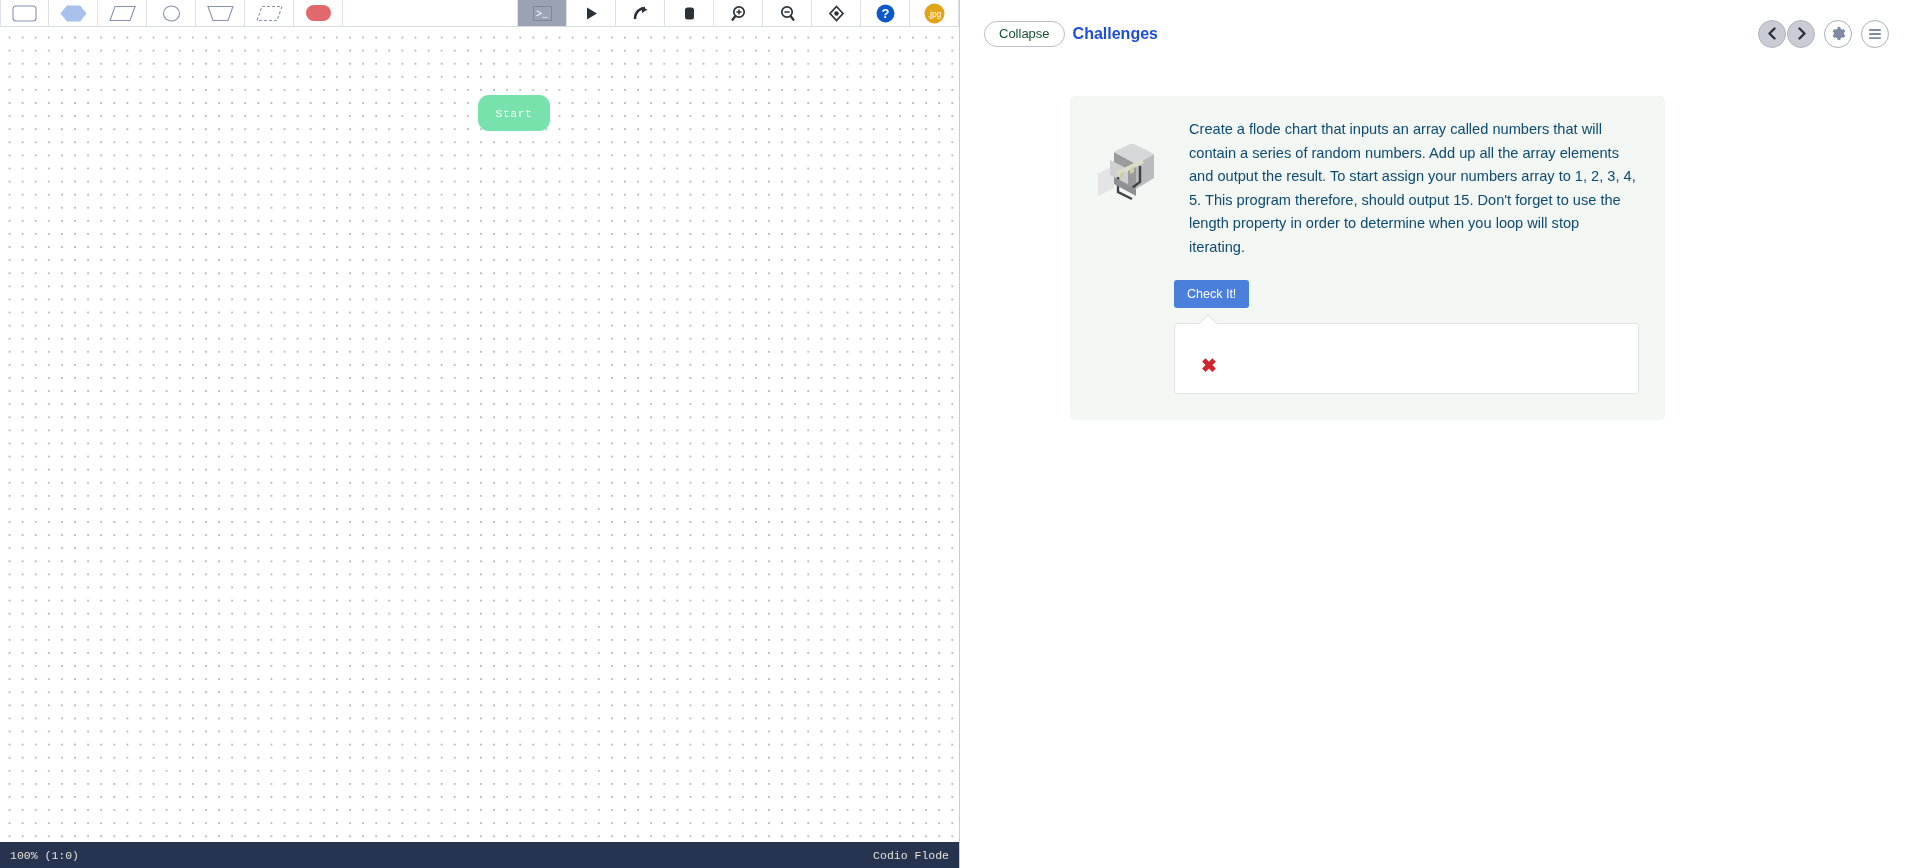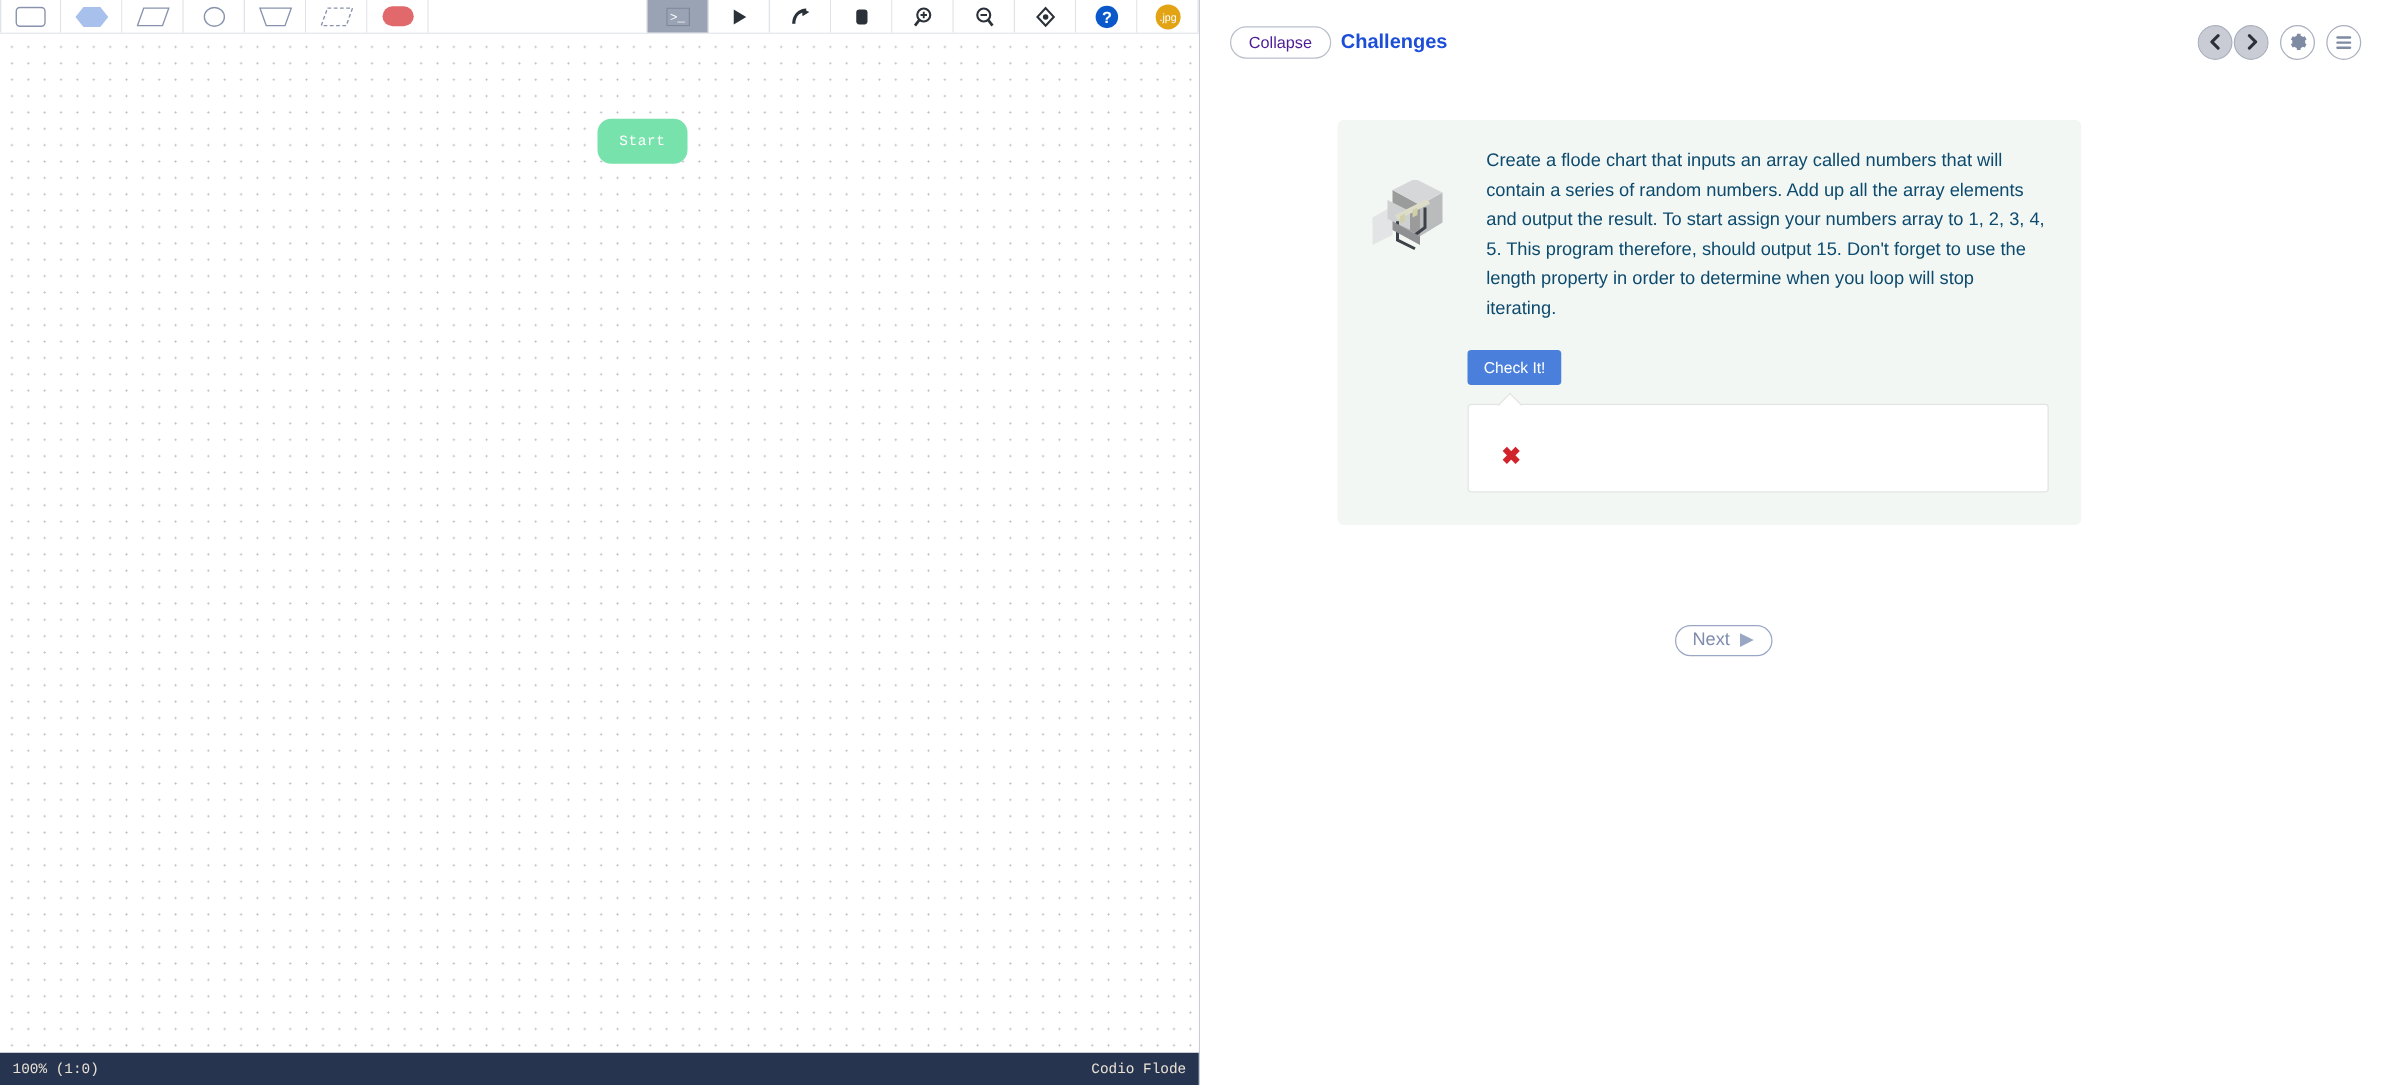--- a/index.html
+++ b/index.html
@@ -112,21 +112,21 @@
     align-items: center;
     padding: 0 22px 0 24px;
   }
   .collapse-btn {
     border: 1px solid #b9bfcb;
     border-radius: 15px;
     height: 26px;
     padding: 0 14px;
     display: flex;
     align-items: center;
-    color: #4c1d95;
+    color: #14532d;
     font-size: 13px;
     background: #ffffff;
     cursor: pointer;
   }
   .panel-title {
     margin-left: 8px;
     color: #1d4ed8;
     font-size: 16px;
     font-weight: bold;
   }
@@ -442,24 +442,16 @@
           <p class="card-text">Create a flode chart that inputs an array called numbers that will contain a series of random numbers. Add up all the array elements and output the result. To start assign your numbers array to 1, 2, 3, 4, 5. This program therefore, should output 15. Don't forget to use the length property in order to determine when you loop will stop iterating.</p>
 
           <button class="check-btn">Check It!</button>
 
           <div class="result-box">
             <div class="result-x">✖</div>
           </div>
         </div>
       </div>
 
-      <div class="next-wrap">
-        <div class="next-btn">
-          <span>Next</span>
-          <svg width="13" height="12" viewBox="0 0 13 12">
-            <polygon points="1,0.5 12,6 1,11.5" fill="#9aa7c4"></polygon>
-          </svg>
-        </div>
-      </div>
 
     </div>
   </div>
 </div>
 
 </body></html>

